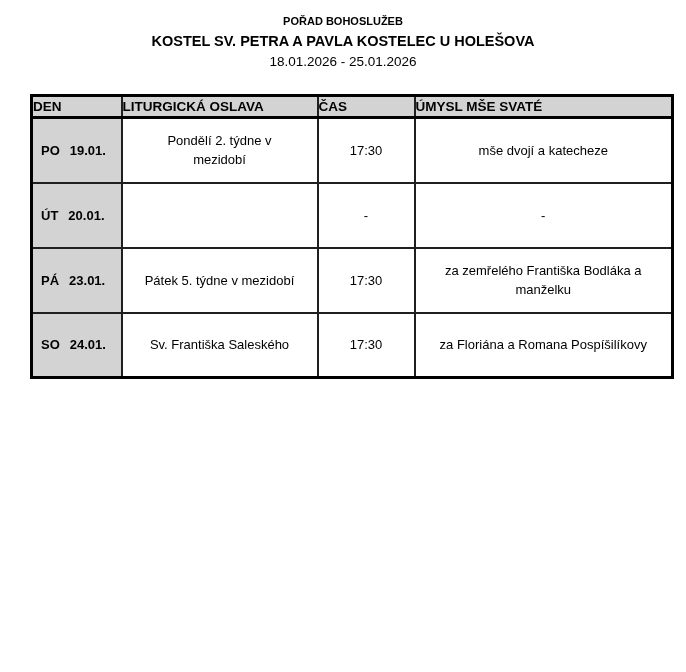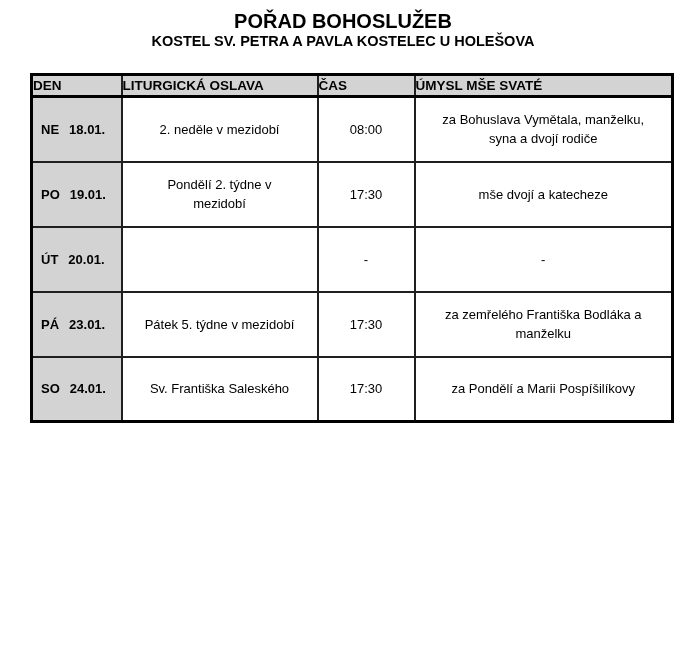--- a/index.html
+++ b/index.html
@@ -20,21 +20,21 @@
     font-family: "Liberation Sans", sans-serif;
     color: var(--text);
     overflow: hidden;
   }
   .doc-header {
     text-align: center;
     padding-top: 11px;
   }
   .doc-title {
     font-weight: bold;
-    font-size: 20px;
+    font-size: 11px;
     line-height: 20px;
   }
   .doc-subtitle {
     font-weight: bold;
     font-size: 14.5px;
     line-height: 20px;
   }
   .doc-daterange {
     font-weight: normal;
     font-size: 13.5px;
@@ -90,44 +90,39 @@
   col.c-cel  { width: 196px; }
   col.c-time { width: 97px;  }
   col.c-int  { width: 258px; }
 </style>
 </head>
 <body>
 
 <div class="doc-header">
   <div class="doc-title">POŘAD BOHOSLUŽEB</div>
   <div class="doc-subtitle">KOSTEL SV. PETRA A PAVLA KOSTELEC U HOLEŠOVA</div>
+  <div class="doc-daterange">18.01.2026 - 25.01.2026</div>
 </div>
 
 <table class="schedule">
   <colgroup>
     <col class="c-day">
       <col class="c-cel">
       <col class="c-time">
       <col class="c-int">
   </colgroup>
   <thead>
     <tr>
       <th>DEN</th>
       <th>LITURGICKÁ OSLAVA</th>
       <th>ČAS</th>
       <th>ÚMYSL MŠE SVATÉ</th>
     </tr>
   </thead>
   <tbody>
-    <tr>
-      <th class="day-cell"><span>NE</span><span class="date-part">18.01.</span></th>
-      <td class="celebration-cell">2. neděle v mezidobí</td>
-      <td class="time-cell">08:00</td>
-      <td class="intention-cell">za Bohuslava Vymětala, manželku, syna a dvojí rodiče</td>
-    </tr>
     <tr>
       <th class="day-cell"><span>PO</span><span class="date-part">19.01.</span></th>
       <td class="celebration-cell">Pondělí 2. týdne v mezidobí</td>
       <td class="time-cell">17:30</td>
       <td class="intention-cell">mše dvojí a katecheze</td>
     </tr>
     <tr>
       <th class="day-cell"><span>ÚT</span><span class="date-part">20.01.</span></th>
       <td class="celebration-cell"></td>
       <td class="time-cell">-</td>
@@ -136,16 +131,16 @@
     <tr>
       <th class="day-cell"><span>PÁ</span><span class="date-part">23.01.</span></th>
       <td class="celebration-cell">Pátek 5. týdne v mezidobí</td>
       <td class="time-cell">17:30</td>
       <td class="intention-cell">za zemřelého Františka Bodláka a manželku</td>
     </tr>
     <tr>
       <th class="day-cell"><span>SO</span><span class="date-part">24.01.</span></th>
       <td class="celebration-cell">Sv. Františka Saleského</td>
       <td class="time-cell">17:30</td>
-      <td class="intention-cell">za Pondělí a Marii Pospíšilíkovy</td>
+      <td class="intention-cell">za Floriána a Romana Pospíšilíkovy</td>
     </tr>
   </tbody>
 </table>
 
 </body></html>

